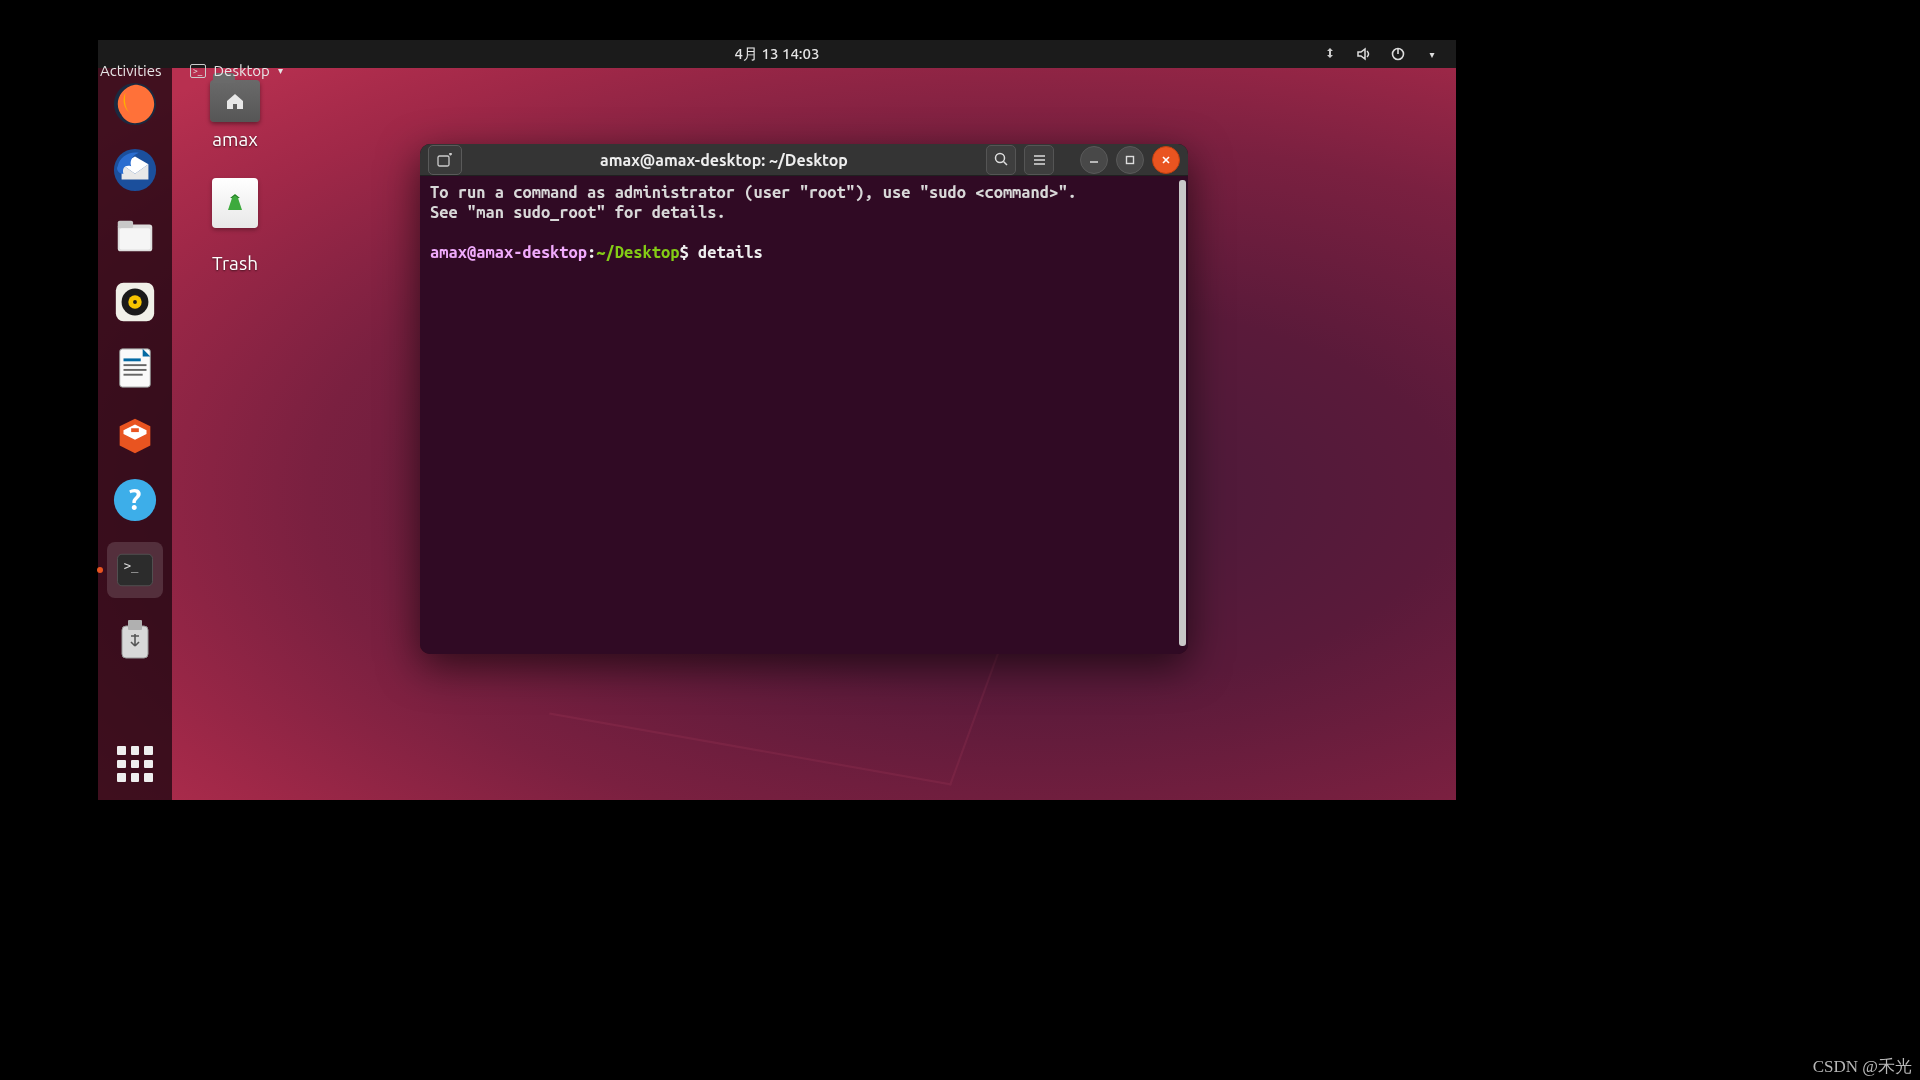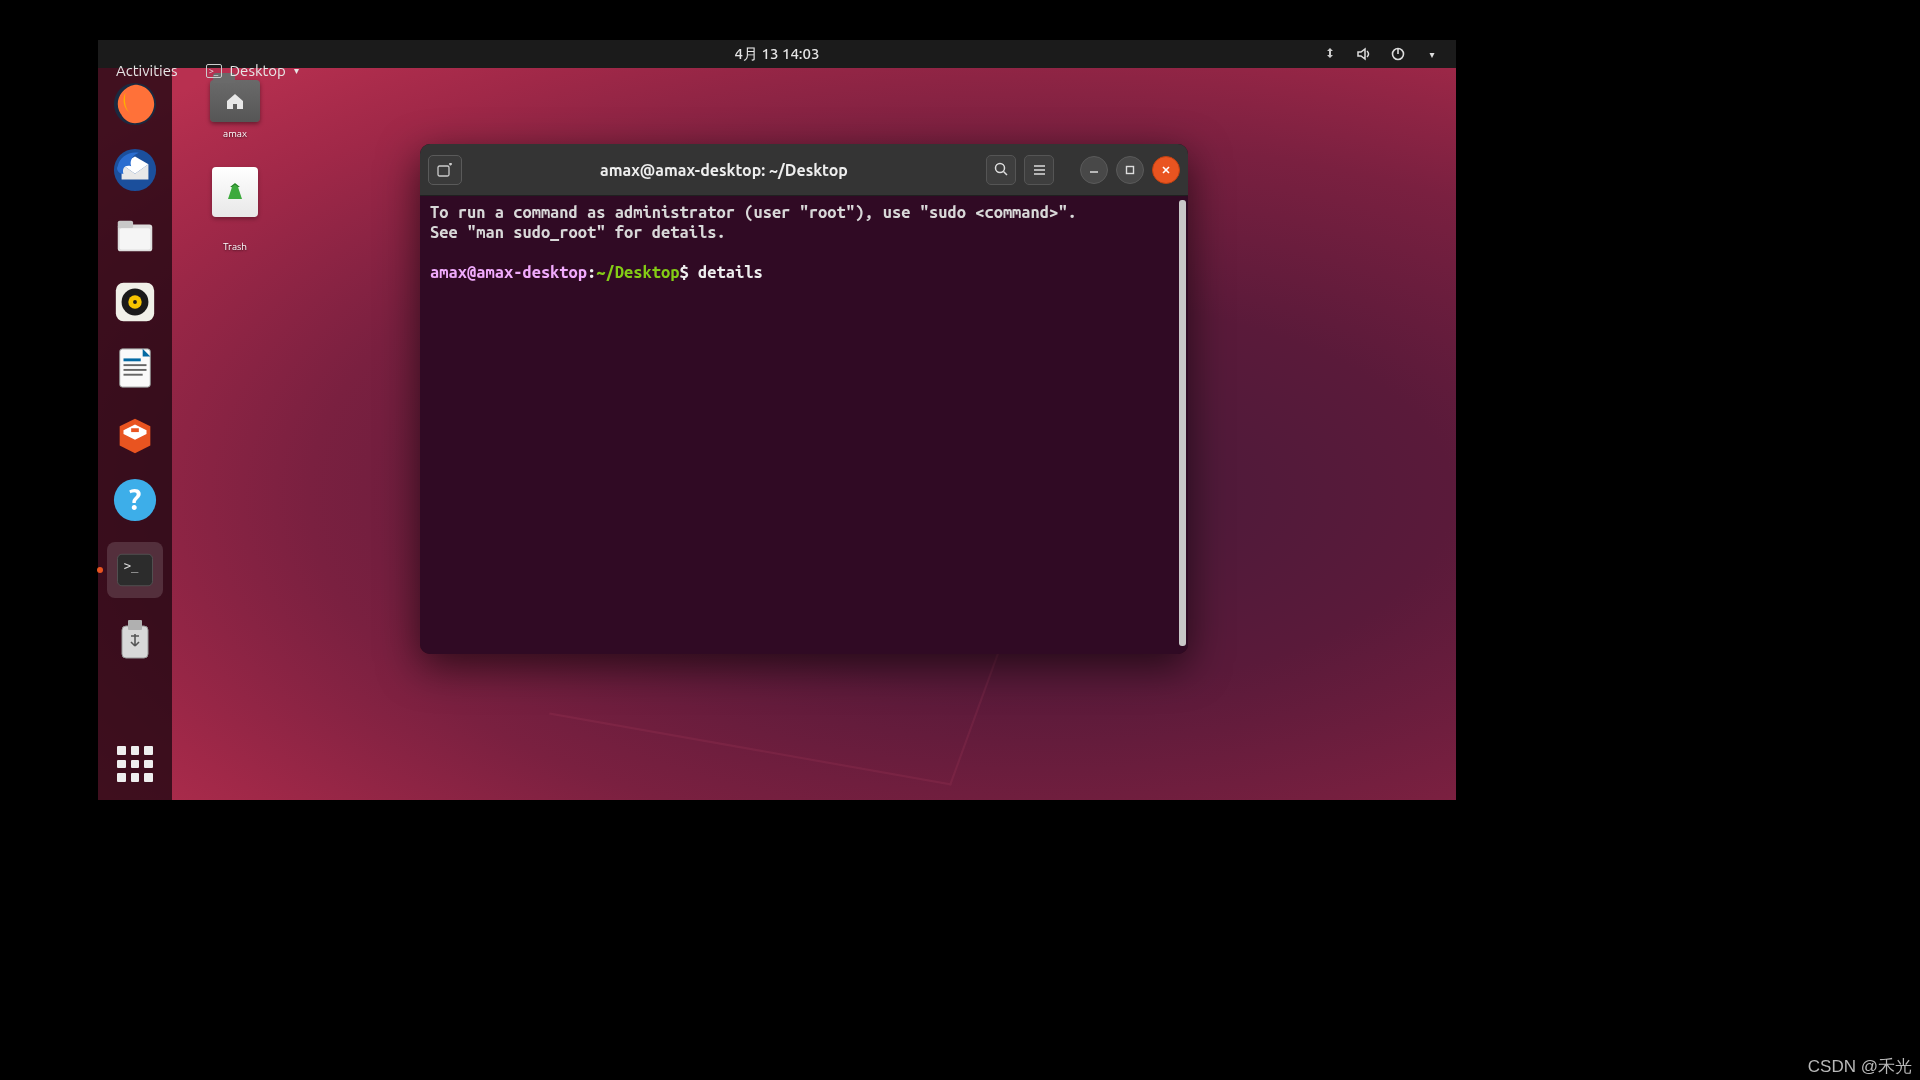--- a/index.html
+++ b/index.html
@@ -44,21 +44,21 @@
     width: 1358px;
     height: 28px;
     background: #1b1b1b;
     color: #e6e6e6;
     display: flex;
     align-items: center;
     font-size: 15px;
     z-index: 100;
   }
   .topbar-left {
-    padding-left: 18px;
+    padding-left: 2px;
     display: flex;
     align-items: center;
     gap: 28px;
     margin-top: 33px;
   }
   .topbar .app-label {
     display: flex;
     align-items: center;
     gap: 8px;
   }
@@ -150,21 +150,21 @@
     top: 80px;
     display: flex;
     flex-direction: column;
     gap: 28px;
   }
   .desktop-icon {
     display: flex;
     flex-direction: column;
     align-items: center;
     color: #fff;
-    font-size: 10px;
+    font-size: 19px;
     text-shadow: 0 1px 2px rgba(0,0,0,0.6);
     width: 80px;
   }
   .folder-ico {
     width: 50px; height: 42px;
     background: linear-gradient(#6a6a6a, #565656);
     border-radius: 4px;
     position: relative;
     display: flex;
     align-items: center;
@@ -196,21 +196,21 @@
     height: 510px;
     background: #2b0a1a;
     border-radius: 10px;
     box-shadow: 0 12px 40px rgba(0,0,0,0.6);
     display: flex;
     flex-direction: column;
     overflow: hidden;
     z-index: 60;
   }
   .term-header {
-    height: 52px;
+    height: 32px;
     background: #343434;
     display: flex;
     align-items: center;
     padding: 0 8px;
     gap: 8px;
     border-bottom: 1px solid #202020;
   }
   .term-header .newtab-btn {
     width: 34px; height: 30px;
     border: 1px solid #5a5a5a;
@@ -278,21 +278,21 @@
   }
   .pr-user { color: #f0abfc; }
   .pr-path { color: #84cc16; }
   .pr-white { color: #eeeeee; }
   .watermark {
     position: absolute;
     right: 8px;
     bottom: 2px;
     color: #b8b8b8;
     font-size: 17px;
-    font-family: Liberation Sans, sans-serif;
+    font-family: Liberation Serif, serif;
   }
   svg { display: block; }
 </style>
 </head>
 <body>
 
 <div class="desktop-area">
   <div class="wallpaper-lines"></div>
 </div>
 

